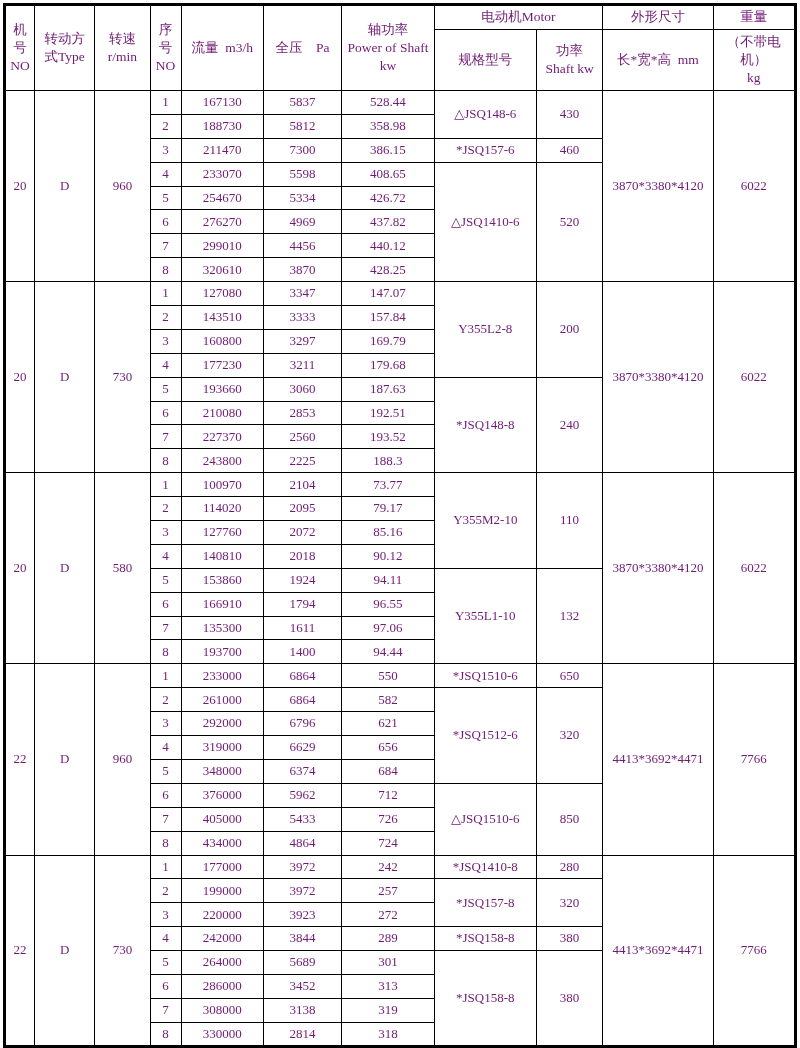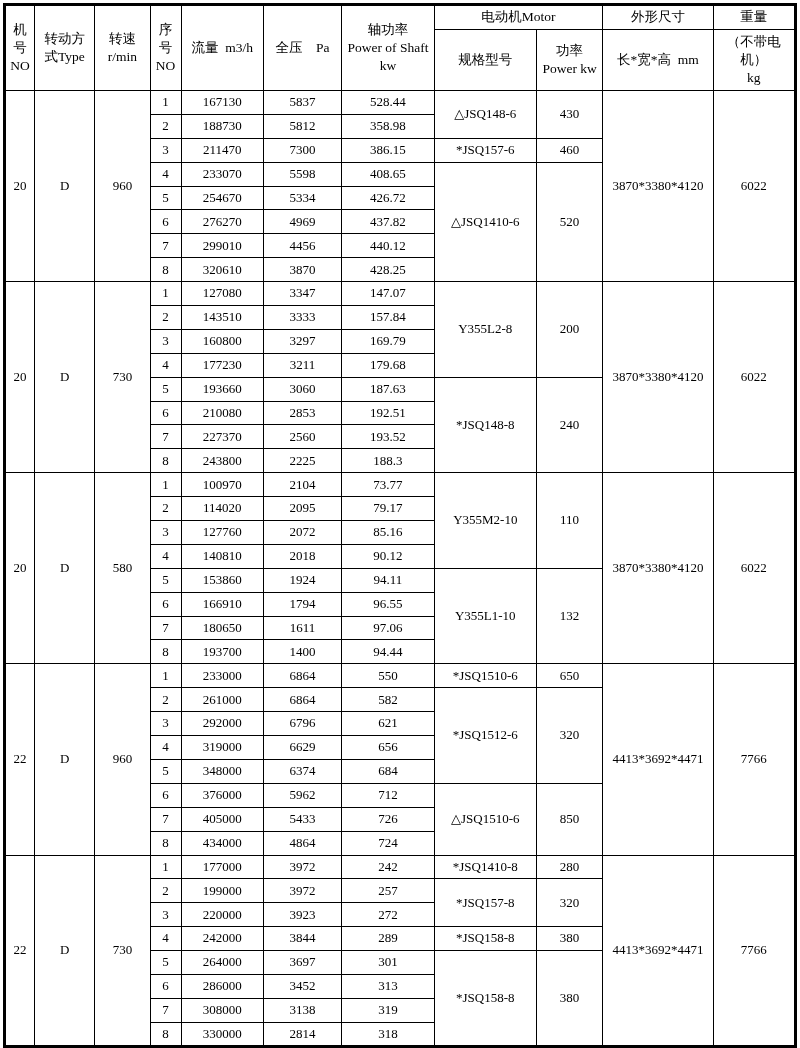--- a/index.html
+++ b/index.html
@@ -13,21 +13,21 @@
   #spec-table {
     position: absolute;
     left: 3px;
     top: 3px;
     width: 794px;
     height: 1042px;
     border-collapse: collapse;
     table-layout: fixed;
     border: 3px solid #000;
     font-family: "Liberation Serif", "DejaVu Serif", serif;
-    color: #000000;
+    color: #701a75;
     background: #fff;
   }
   #spec-table th, #spec-table td {
     border: 1px solid #000;
     text-align: center;
     vertical-align: middle;
     padding: 0 1px;
     overflow: hidden;
   }
   #spec-table th {
@@ -83,21 +83,21 @@
       <th rowspan="2">轴功率
 Power of Shaft
 kw</th>
       <th colspan="2">电动机Motor</th>
       <th>外形尺寸</th>
       <th>重量</th>
     </tr>
     <tr class="header-row-2">
       <th>规格型号</th>
       <th>功率
-Power kw</th>
+Shaft kw</th>
       <th>长*宽*高  mm</th>
       <th>（不带电机）
 kg</th>
     </tr>
   </thead>
   <tbody id="table-body">
       <tr class="data-row block-start">
         <td rowspan="8">20</td>
         <td rowspan="8">D</td>
         <td rowspan="8">960</td>
@@ -253,21 +253,21 @@
         <td rowspan="4">132</td>
       </tr>
       <tr class="data-row">
         <td>6</td>
         <td>166910</td>
         <td>1794</td>
         <td>96.55</td>
       </tr>
       <tr class="data-row">
         <td>7</td>
-        <td>180650</td>
+        <td>135300</td>
         <td>1611</td>
         <td>97.06</td>
       </tr>
       <tr class="data-row">
         <td>8</td>
         <td>193700</td>
         <td>1400</td>
         <td>94.44</td>
       </tr>
       <tr class="data-row block-start">
@@ -360,21 +360,21 @@
         <td>4</td>
         <td>242000</td>
         <td>3844</td>
         <td>289</td>
         <td>*JSQ158-8</td>
         <td>380</td>
       </tr>
       <tr class="data-row group-start">
         <td>5</td>
         <td>264000</td>
-        <td>3697</td>
+        <td>5689</td>
         <td>301</td>
         <td rowspan="4">*JSQ158-8</td>
         <td rowspan="4">380</td>
       </tr>
       <tr class="data-row">
         <td>6</td>
         <td>286000</td>
         <td>3452</td>
         <td>313</td>
       </tr>

